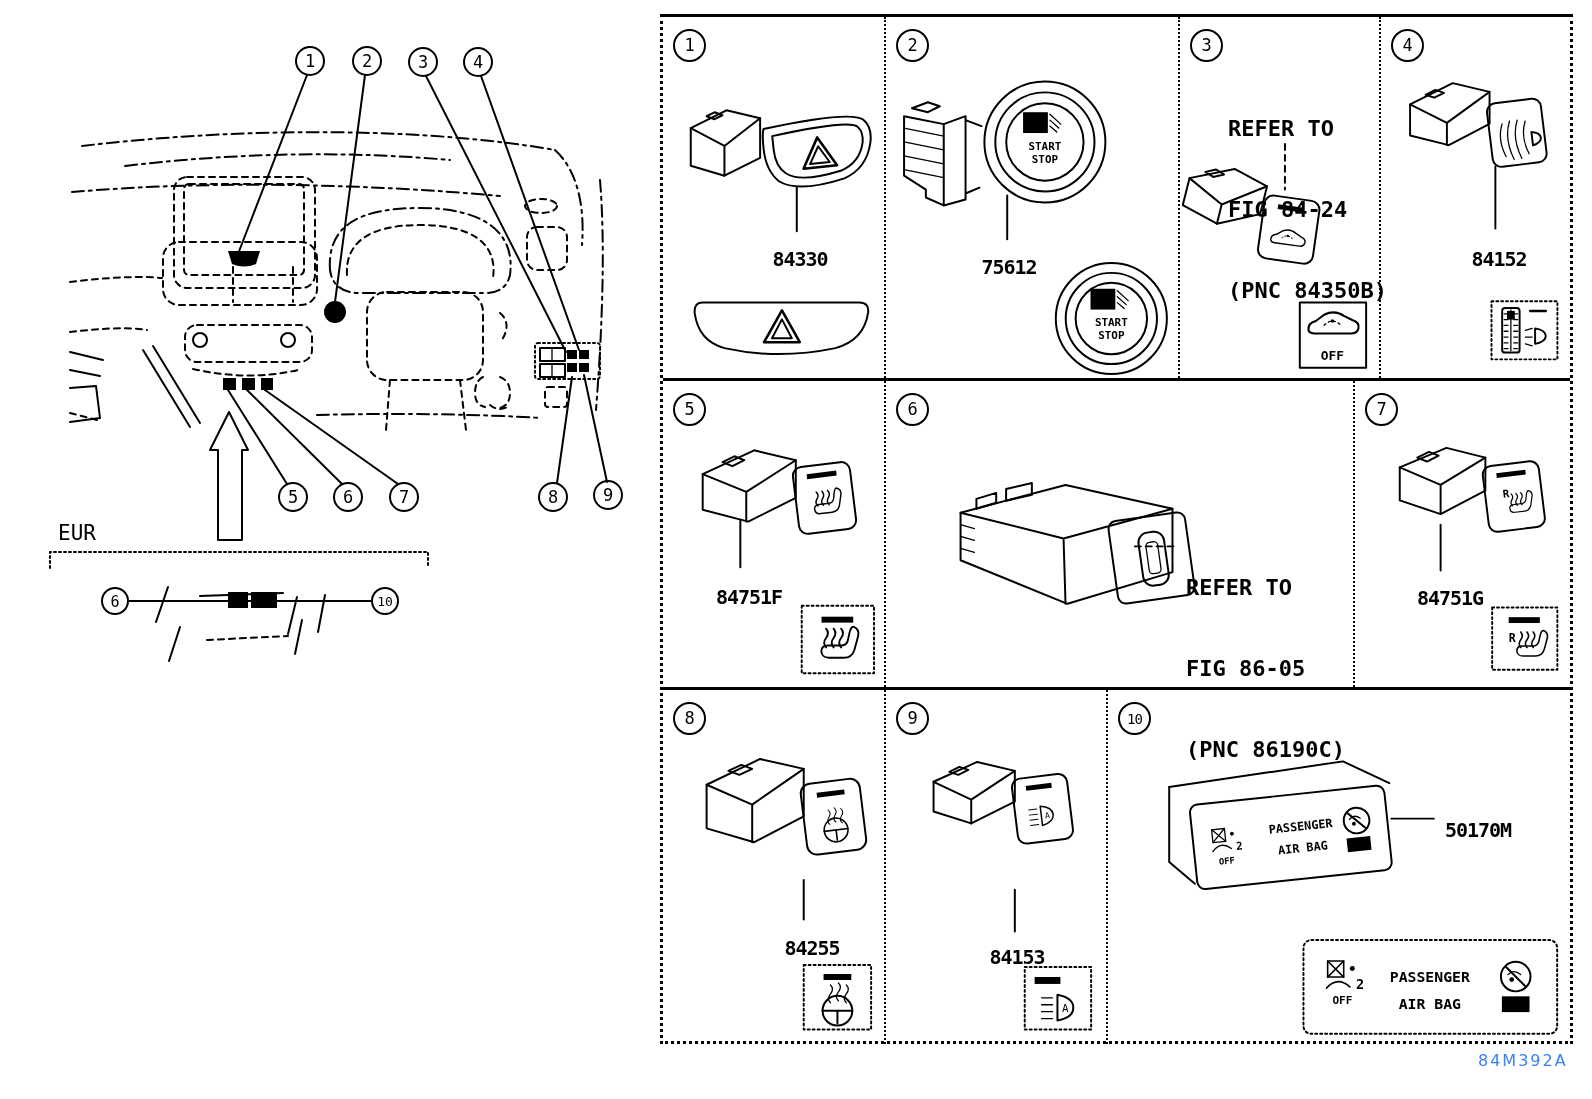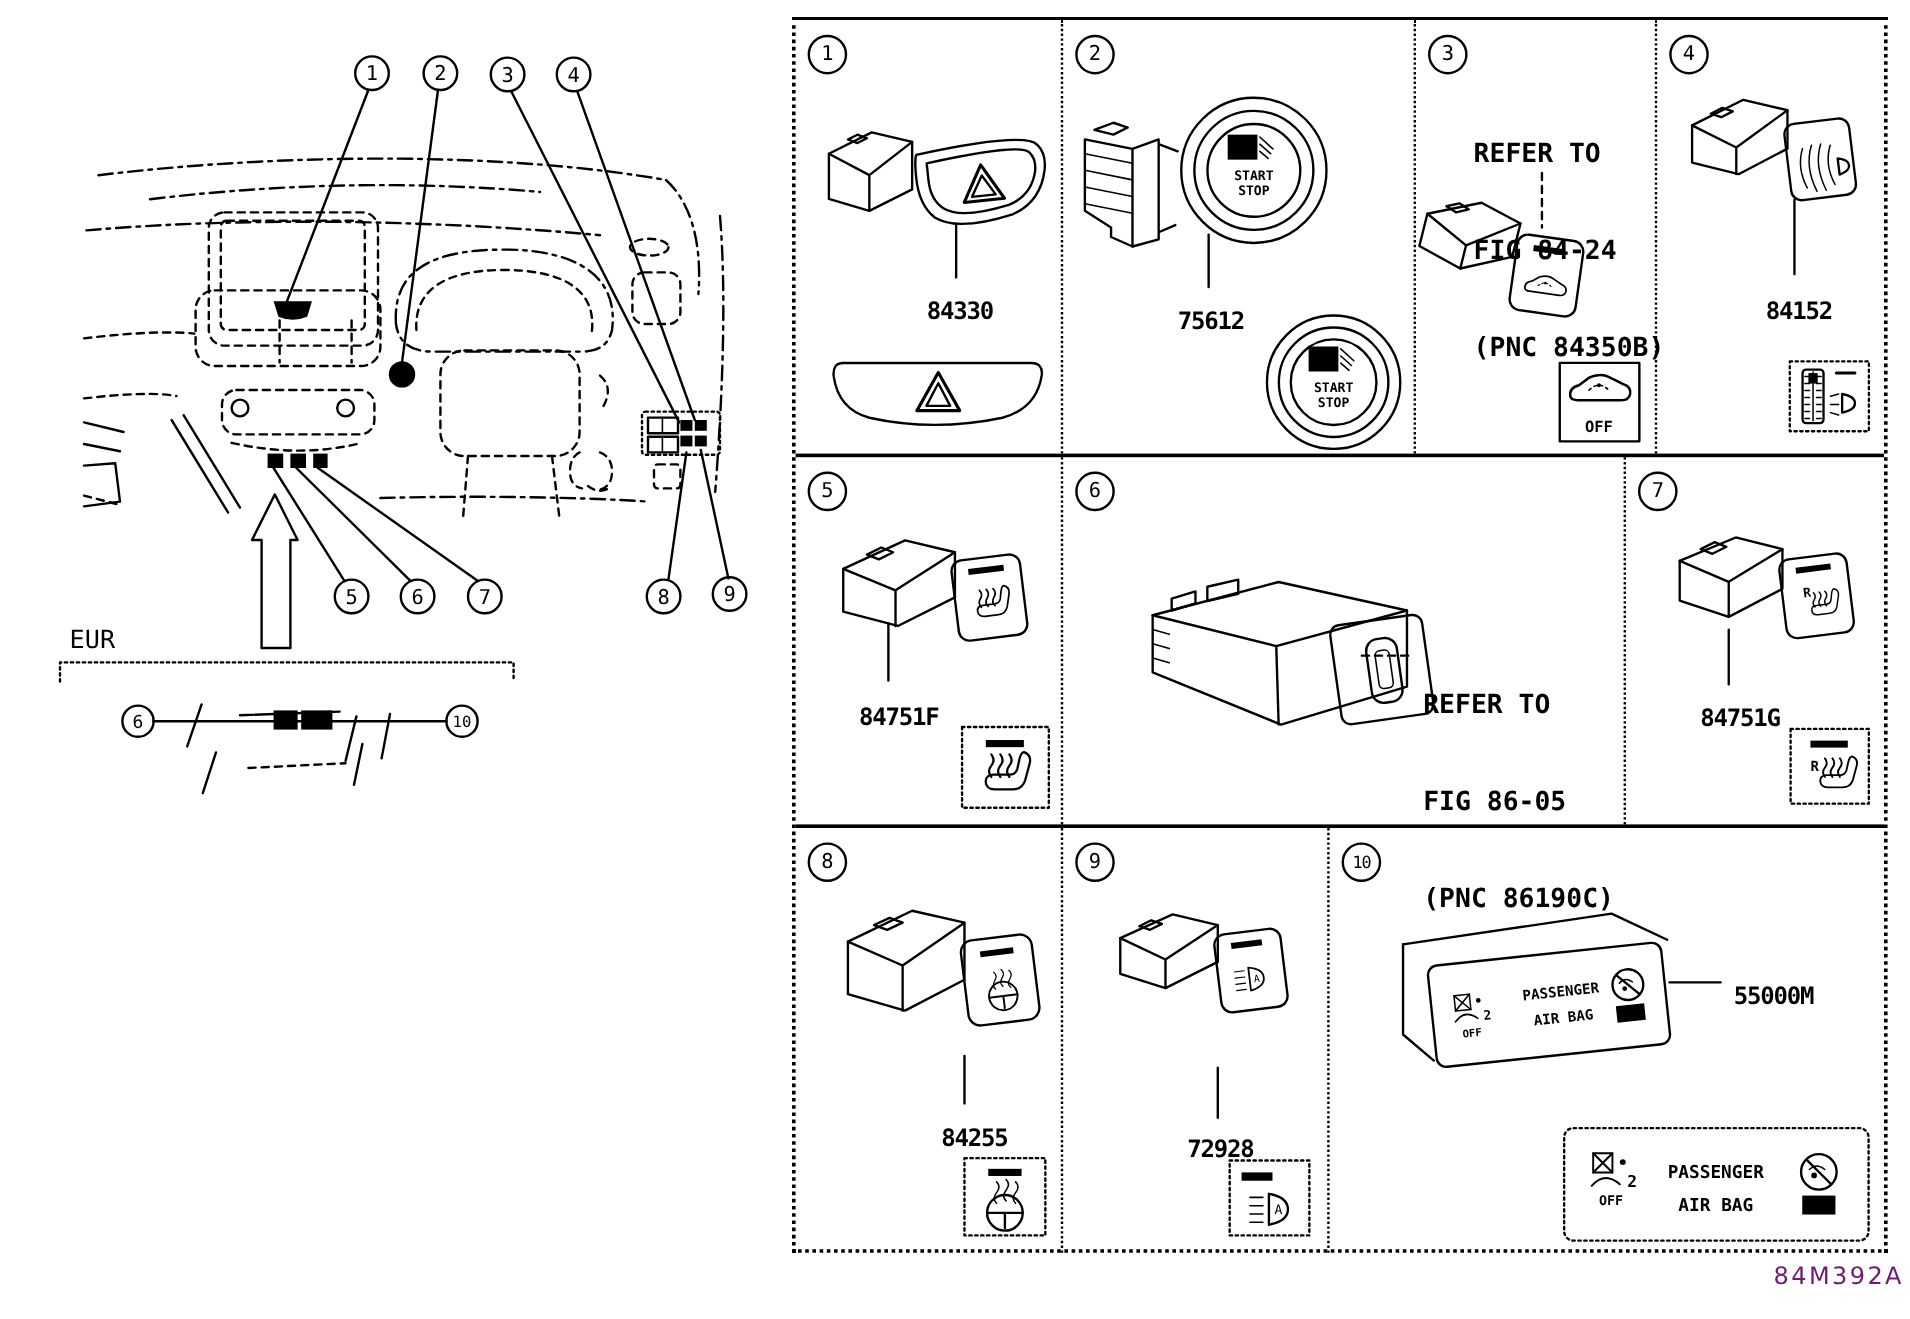--- a/index.html
+++ b/index.html
@@ -24,21 +24,21 @@
   .cell{position:relative;border-right:2px dotted #000;box-sizing:border-box;}
   .cell:last-child{border-right:none;}
   .art{position:absolute;left:0;top:0;width:100%;height:100%;}
   .badge{position:absolute;left:10px;top:12px;width:29px;height:29px;border:2.5px solid #000;
          border-radius:50%;text-align:center;line-height:29px;font-size:17px;background:#fff;}
   .badge.wide span{font-size:14px;letter-spacing:-1px;}
   .part{position:absolute;transform:translateX(-50%);font-weight:bold;font-size:20px;
         letter-spacing:-1px;white-space:nowrap;margin-top:10px;}
   .refer{position:absolute;font-weight:bold;font-size:22px;line-height:27px;white-space:pre;}
   .code{position:absolute;left:1478px;top:1051px;font-family:"DejaVu Sans",sans-serif;
-        font-size:20px;color:#701a75;letter-spacing:2px;}
+        font-size:16px;color:#3b82f6;letter-spacing:2px;}
 </style>
 </head>
 <body>
 
 <div class="page">
 
   <svg style="position:absolute;left:30px;top:20px" width="600" height="660" viewBox="0 0 600 660">
 
     <g>
       <path class="dd" d="M52,126 C220,106 400,108 525,130"></path>
@@ -411,21 +411,21 @@
             <rect class="dt" x="140" y="278" width="67" height="63"></rect>
             <rect class="fill" x="150" y="288" width="26" height="7"></rect>
             <g transform="translate(173,319)">
               <path class="w1" d="M-16,-10 h11 M-16,-3 h11 M-16,4 h11 M-16,11 h11"></path>
               <path d="M0,-13 V13 Q16,10 16,0 Q16,-10 0,-13 Z"></path>
               <text x="8" y="4" font-size="11" text-anchor="middle">A</text>
             </g>
           </g>
         </svg>
         <div class="badge"><span>9</span></div>
-        <div class="part" style="left:131px;top:245px">72928</div>
+        <div class="part" style="left:131px;top:245px">84153</div>
       </div>
 
       <div class="cell" style="width:468px;flex:1">
         <svg class="art" viewBox="0 0 468 354">
           <path d="M62,96 L238,70 L285,92"></path>
           <path d="M62,96 L62,172 L88,194"></path>
           <g transform="rotate(-6 185 145)">
             <rect x="86" y="104" width="198" height="86" rx="8"></rect>
             <g transform="translate(120,150)">
               <rect class="w1" x="-14" y="-19" width="13" height="13"></rect>
@@ -463,19 +463,19 @@
               <circle r="15"></circle>
               <path d="M-10,-10 L10,10"></path>
               <circle class="fill" cx="-4" cy="3" r="2.4"></circle>
               <path class="w1" d="M-8,-2 q6,-6 13,0"></path>
               <rect class="fill" x="-14" y="20" width="28" height="16"></rect>
               <text x="0" y="33" font-size="11" font-weight="bold" fill="#fff" text-anchor="middle">ON</text>
             </g>
           </g>
         </svg>
         <div class="badge wide"><span>10</span></div>
-        <div class="part" style="left:370px;top:118px">55000M</div>
+        <div class="part" style="left:370px;top:118px">50170M</div>
       </div>
     </div>
   </div>
 
   <div class="code">84M392A</div>
 </div>
 
 </body></html>

